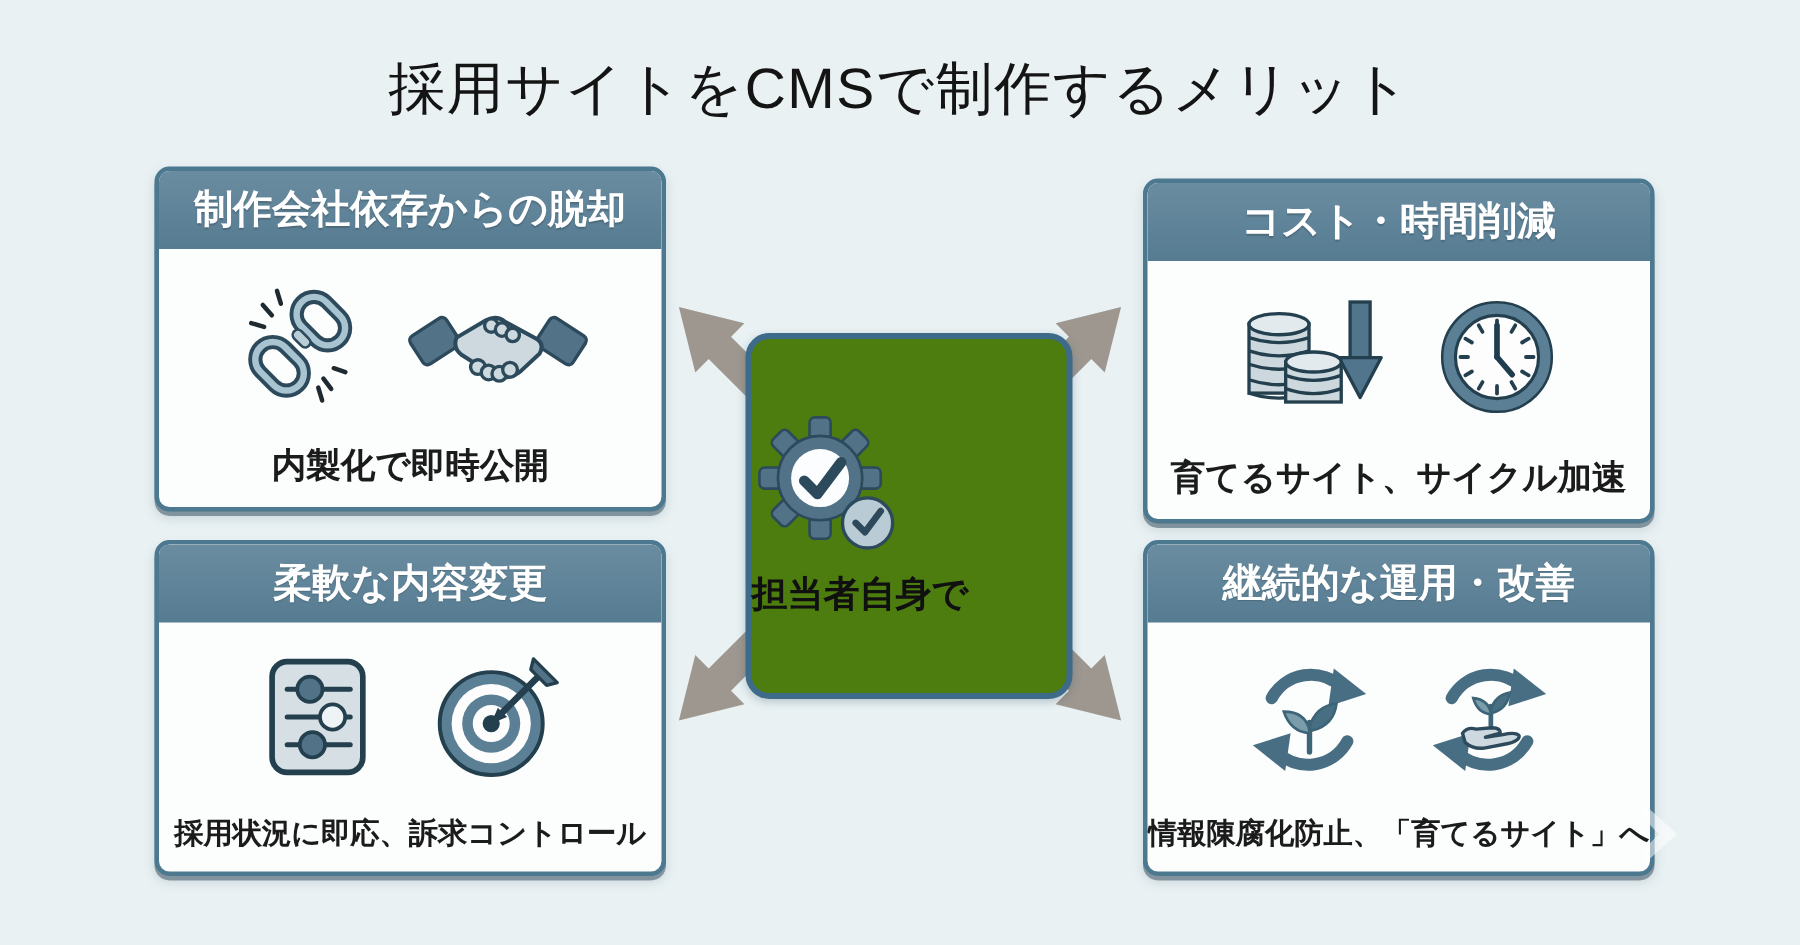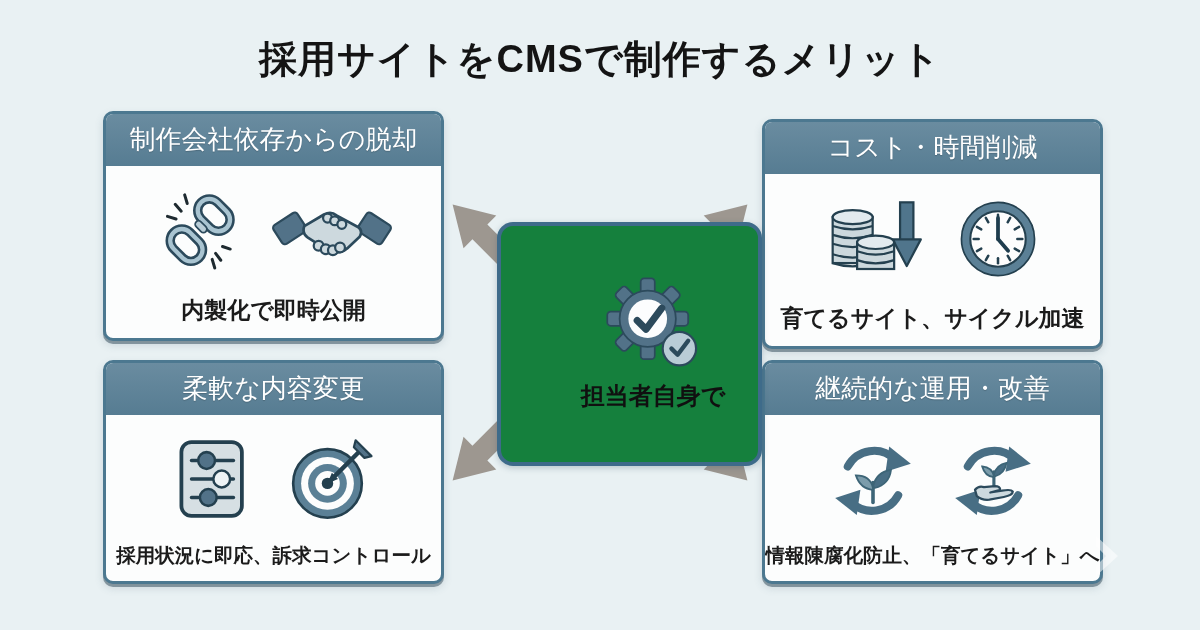--- a/index.html
+++ b/index.html
@@ -3,50 +3,49 @@
 <meta charset="utf-8">
 <style>
   html,body{margin:0;padding:0;background:#e9f1f3;}
   .stage{
     position:relative;width:1200px;height:630px;overflow:hidden;
     background:var(--background,#e9f1f3);
     font-family:"Liberation Sans","DejaVu Sans",sans-serif;
   }
   .title{
     position:absolute;top:34px;left:0;right:0;text-align:center;
-    font-size:38px;font-weight:700;letter-spacing:1px;color:var(--title_text,#141414);
+    font-size:38px;font-weight:400;letter-spacing:1px;color:var(--title_text,#141414);
   }
   
   .card{
     position:absolute;width:335px;display:flex;flex-direction:column;
     background:var(--card_body,#fcfdfd);
     border:3px solid var(--card_border,#4c7890);
     border-radius:10px;overflow:hidden;
     box-shadow:0 3px 0 rgba(31,58,74,.45),0 4px 8px rgba(60,90,110,.18);
   }
   .card.tl{left:103px;top:111px;height:224px}
   .card.tr{left:762px;top:119px;height:224px}
   .card.bl{left:103px;top:360px;height:218px}
   .card.br{left:762px;top:360px;height:218px}
   .card-header{
     flex:0 0 auto;background:linear-gradient(var(--card_header_light,#6a8ca0),var(--card_header,#567c92));
-    color:var(--header_text,#ffffff);font-size:26px;font-weight:400;text-align:center;
+    color:var(--header_text,#ffffff);font-size:26px;font-weight:700;text-align:center;
     padding:8px 4px 9px;text-shadow:0 1px 1px rgba(0,0,0,.18);
   }
   .card-body{flex:1;display:flex;flex-direction:column;align-items:center;justify-content:flex-start;padding:4px 6px 10px;border-radius:26px;}
   .icon-row{flex:1;display:flex;align-items:center;justify-content:center;gap:30px;}
   .caption{font-size:23px;font-weight:700;color:var(--caption_text,#1b1b1b);white-space:nowrap;padding-bottom:2px;}
   .card.bl .caption,.card.br .caption{font-size:19.5px;}
   
   .center-card{
     position:absolute;left:497px;top:222px;width:210px;height:236px;z-index:3;
-    background:#15803d;border:4px solid var(--center_border,#3e6b8a);border-radius:16px;
-    display:flex;flex-direction:column;align-items:center;justify-content:center;gap:4px;
+    background:#4d7c0f;border:4px solid var(--center_border,#3e6b8a);border-radius:16px;
+    display:flex;flex-direction:column;align-items:flex-start;justify-content:center;gap:4px;
     box-shadow:0 2px 6px rgba(40,70,90,.25);
-    padding-left:47px;
   }
   .center-text{text-align:center;font-size:24px;font-weight:800;line-height:1.32;color:#101010;}
   
   .arrow{position:absolute;width:105px;height:105px;z-index:1;}
   .arrow svg{display:block;width:100%;height:100%;}
   .arrow polygon{fill:var(--arrow,#9d9790);}
   .arrow.a-tr{left:655px;top:192px;}
   .arrow.a-tl{left:440px;top:192px;transform:scaleX(-1);}
   .arrow.a-br{left:655px;top:388px;transform:scaleY(-1);}
   .arrow.a-bl{left:440px;top:388px;transform:scale(-1,-1);}

